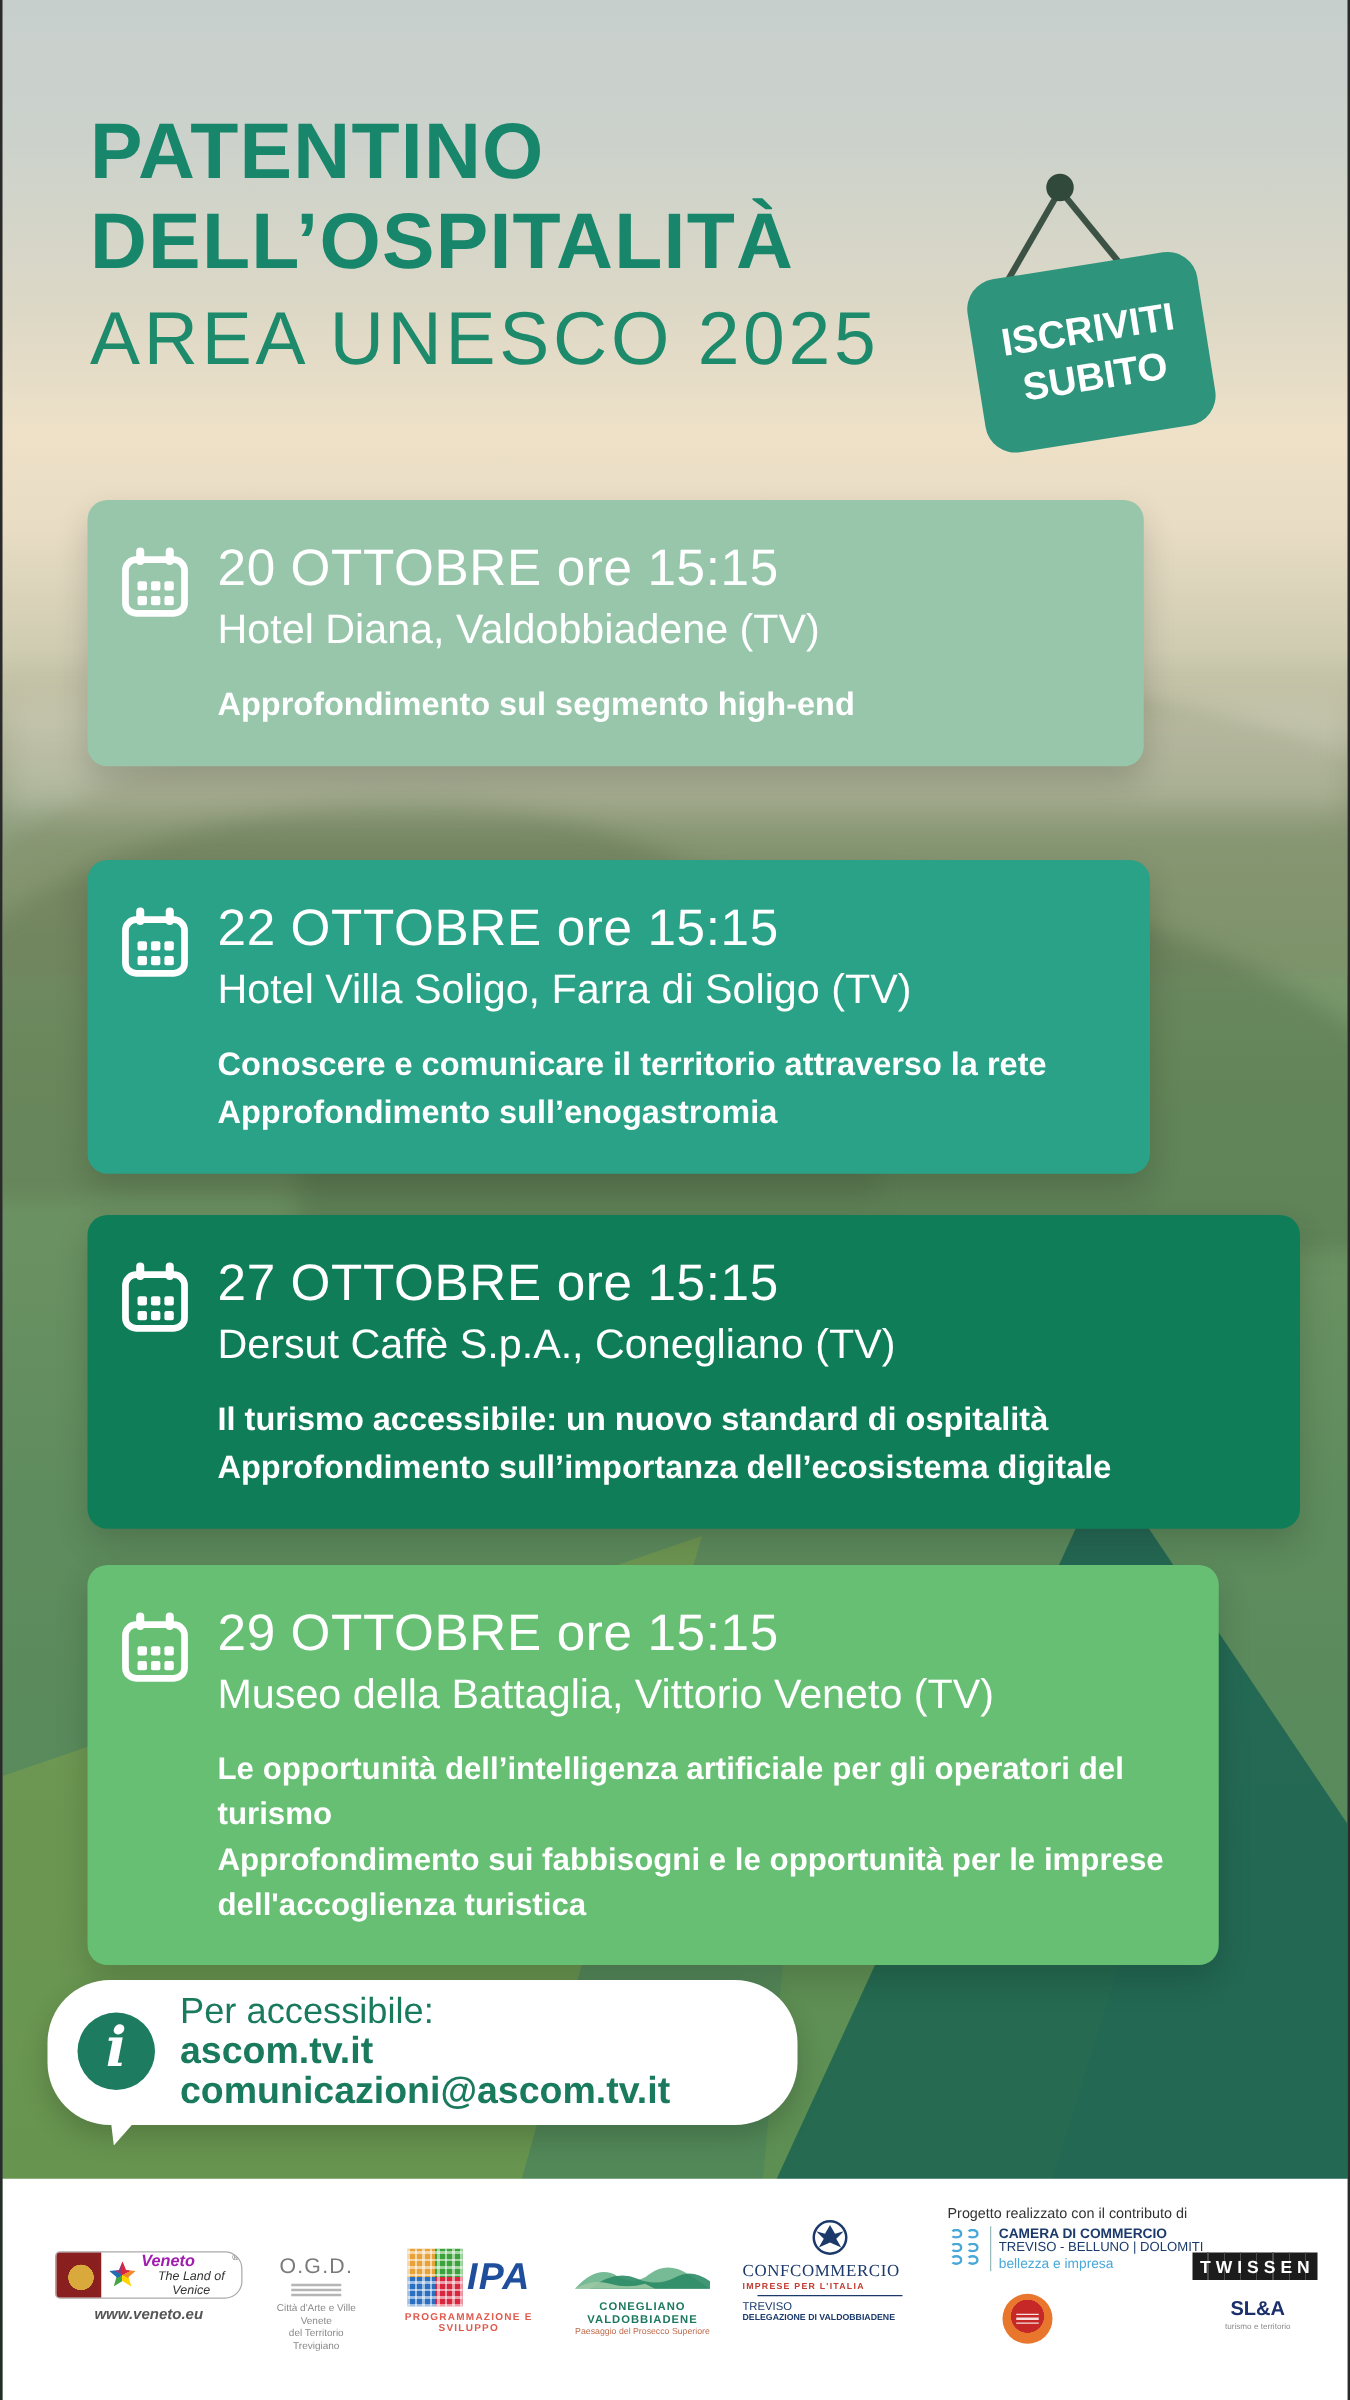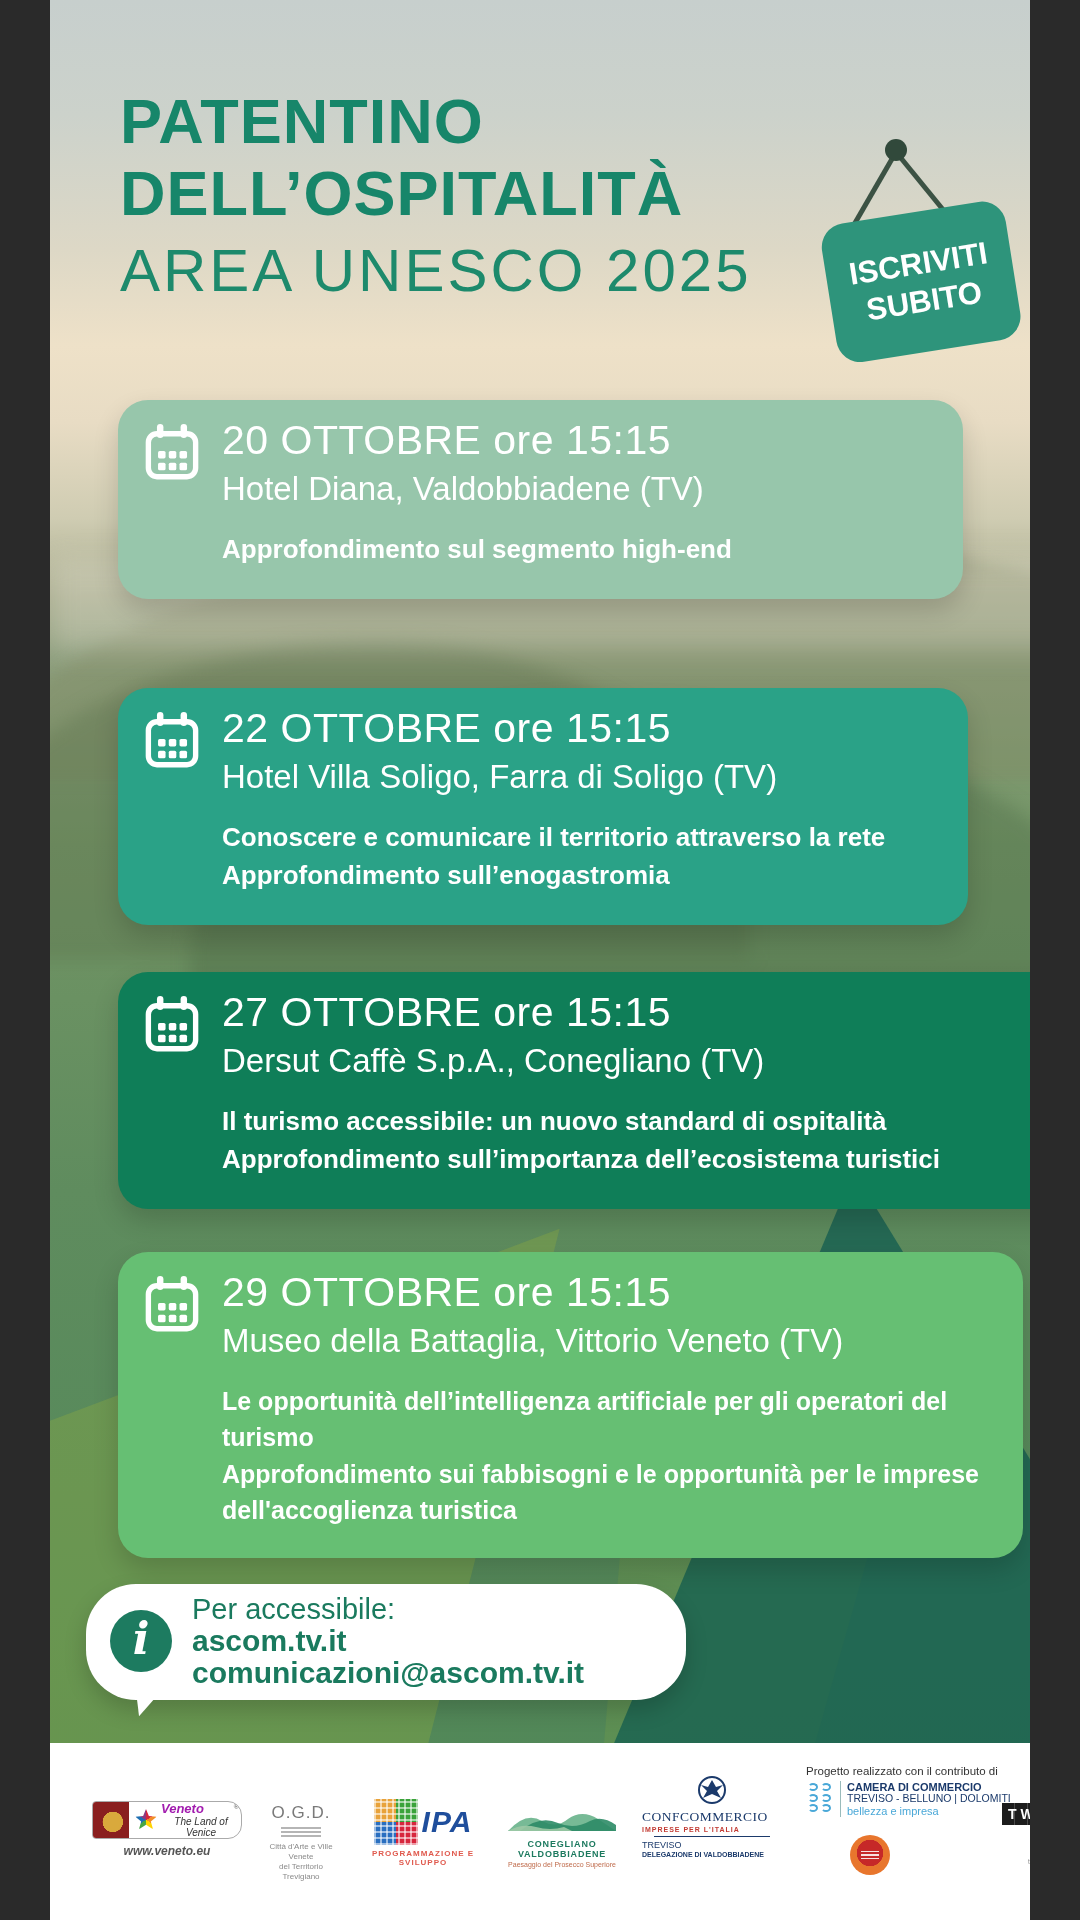--- a/index.html
+++ b/index.html
@@ -1,18 +1,18 @@
 <!DOCTYPE html>
 <html lang="it"><head>
 <meta charset="utf-8">
 <title>Patentino dell'Ospitalità — Area UNESCO 2025</title>
 <style>
   html,body{margin:0;padding:0;background:#2a2a2a;}
   .poster{
-    position:relative;width:980px;height:1920px;margin:0 auto;overflow:hidden;
+    position:relative;width:1076px;height:1920px;margin:0 auto;overflow:hidden;
     font-family:"Liberation Sans","DejaVu Sans",sans-serif;
     background:linear-gradient(180deg,
       #c7cfcd 0%, #ccd2cb 6%, #ddd8c6 13%, #eee1c8 18%, #e8dcc4 22%,
       #cfccb2 27%, #a9ad8f 31%, #8f9f7e 34%, #7f9a71 39%, #739566 44%,
       #6a9162 52%, #5f8c5e 62%, #578a5b 78%, #4e8656 100%);
   }
   
   .ridge{position:absolute;pointer-events:none;}
   .ridge1{top:540px;left:-60px;width:1260px;height:240px;background:rgba(128,138,100,.38);
           border-radius:50% 40% 0 0 / 100% 80% 0 0;filter:blur(7px);}
@@ -29,22 +29,22 @@
   .tri-teal{background:rgba(15,92,80,.72);
     clip-path:polygon(82% 61%, 100% 76%, 100% 100%, 50% 100%);}
   
   .title-block{position:absolute;left:70px;top:86px;color:#17866a;}
   .title-line{font-size:63px;font-weight:800;letter-spacing:1px;line-height:1.14;}
   .subtitle{font-size:60px;font-weight:300;letter-spacing:3px;line-height:1.1;margin-top:8px;color:#1d8a6c;}
   
   .sign-wrap{position:absolute;left:742px;top:116px;width:260px;height:270px;}
   .sign-svg{position:absolute;left:0;top:0;}
   
-  .card{position:absolute;left:68px;border-radius:30px;color:#fff;
-        padding:18px 34px 30px 26px;box-sizing:border-box;
+  .card{position:absolute;left:68px;border-radius:16px;color:#fff;
+        padding:32px 34px 30px 26px;box-sizing:border-box;
         box-shadow:0 12px 26px rgba(0,0,0,.16);}
   .card-head{display:flex;gap:22px;align-items:flex-start;}
   .cal-icon{width:56px;height:58px;flex:none;margin-top:5px;}
   .card-date{font-size:41px;font-weight:400;letter-spacing:.5px;line-height:1.12;white-space:nowrap;}
   .card-loc{font-size:33px;font-weight:300;line-height:1.25;margin-top:4px;white-space:nowrap;}
   .card-topics{margin:22px 0 0 78px;font-weight:700;font-size:26px;line-height:1.45;}
   .card-topics .nowrap{white-space:nowrap;}
   .card4 .card-topics{font-size:25px;}
   
   .bubble{position:absolute;left:36px;top:1584px;width:600px;min-height:100px;background:#fff;
@@ -229,21 +229,21 @@
             </g>
           </svg>
       </span>
       <div>
         <div class="card-date">27 OTTOBRE ore 15:15</div>
         <div class="card-loc">Dersut Caffè S.p.A., Conegliano (TV)</div>
       </div>
     </div>
     <div class="card-topics">
       <div class="nowrap">Il turismo accessibile: un nuovo standard di ospitalità</div>
-      <div class="nowrap">Approfondimento sull’importanza dell’ecosistema turistici</div>
+      <div class="nowrap">Approfondimento sull’importanza dell’ecosistema digitale</div>
     </div>
   </div>
 
   <div class="card card4" style="top: 1252px; width: 905px; background-color: rgb(102, 191, 115);">
     <div class="card-head">
       <span class="cal-icon">
         <svg viewBox="0 0 52 54" width="56" height="58">
             <rect x="4" y="10" width="44" height="40" rx="8" fill="none" stroke="#fff" stroke-width="5"></rect>
             <rect x="12" y="1" width="6" height="13" rx="3" fill="#fff"></rect>
             <rect x="34" y="1" width="6" height="13" rx="3" fill="#fff"></rect>

